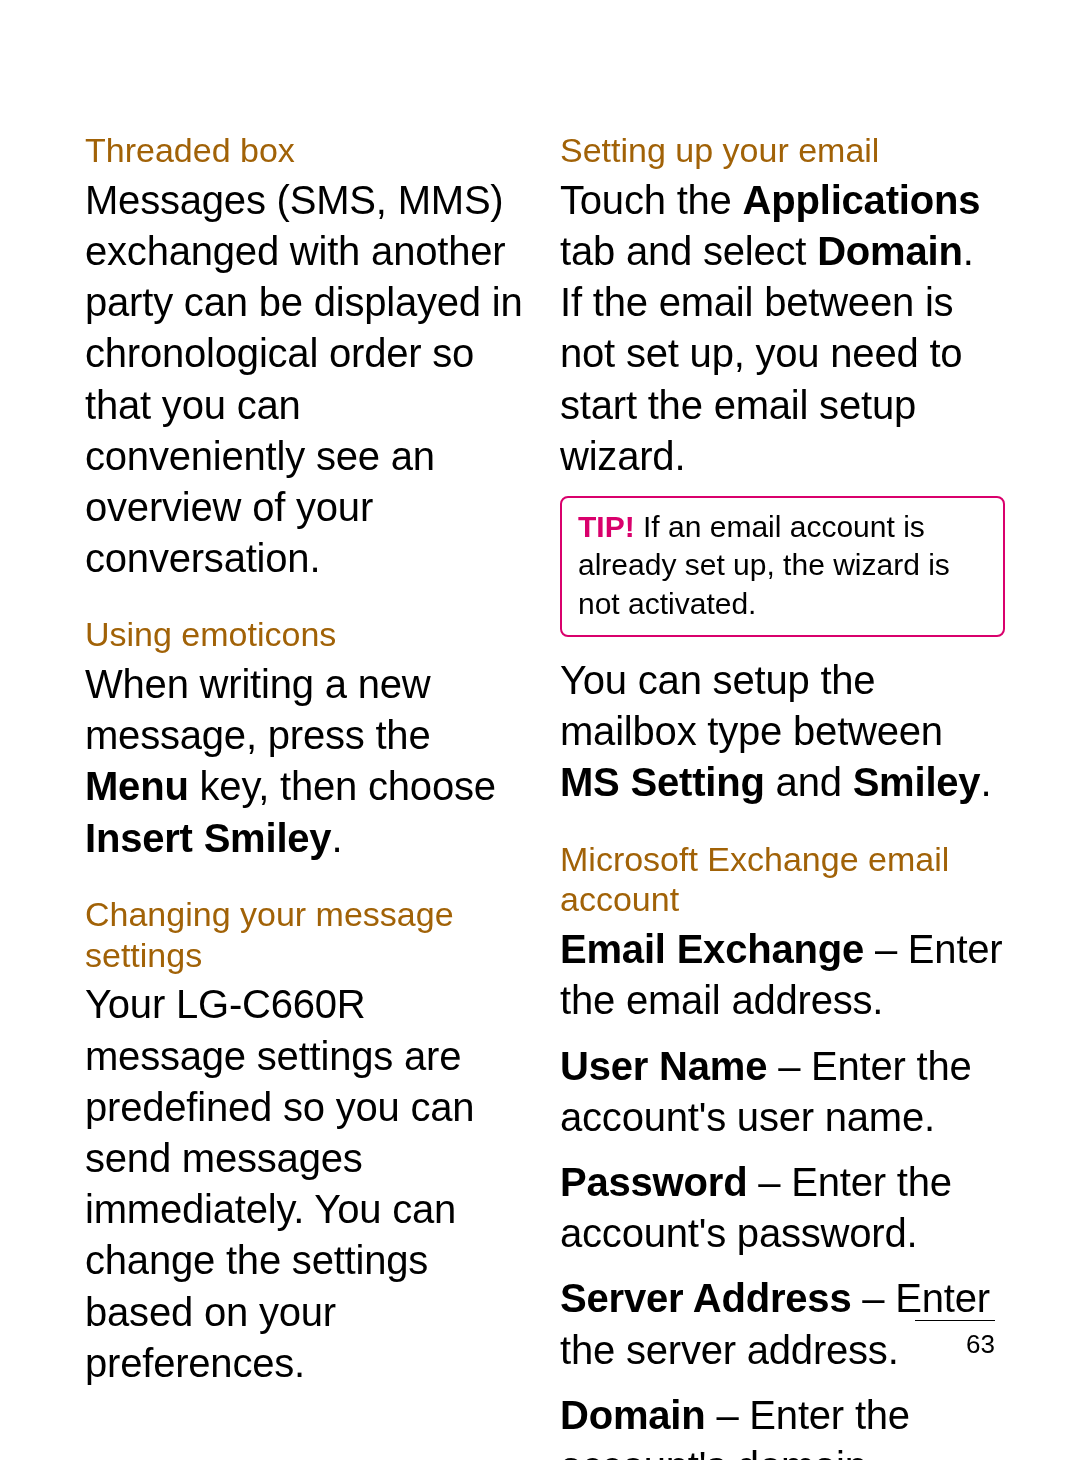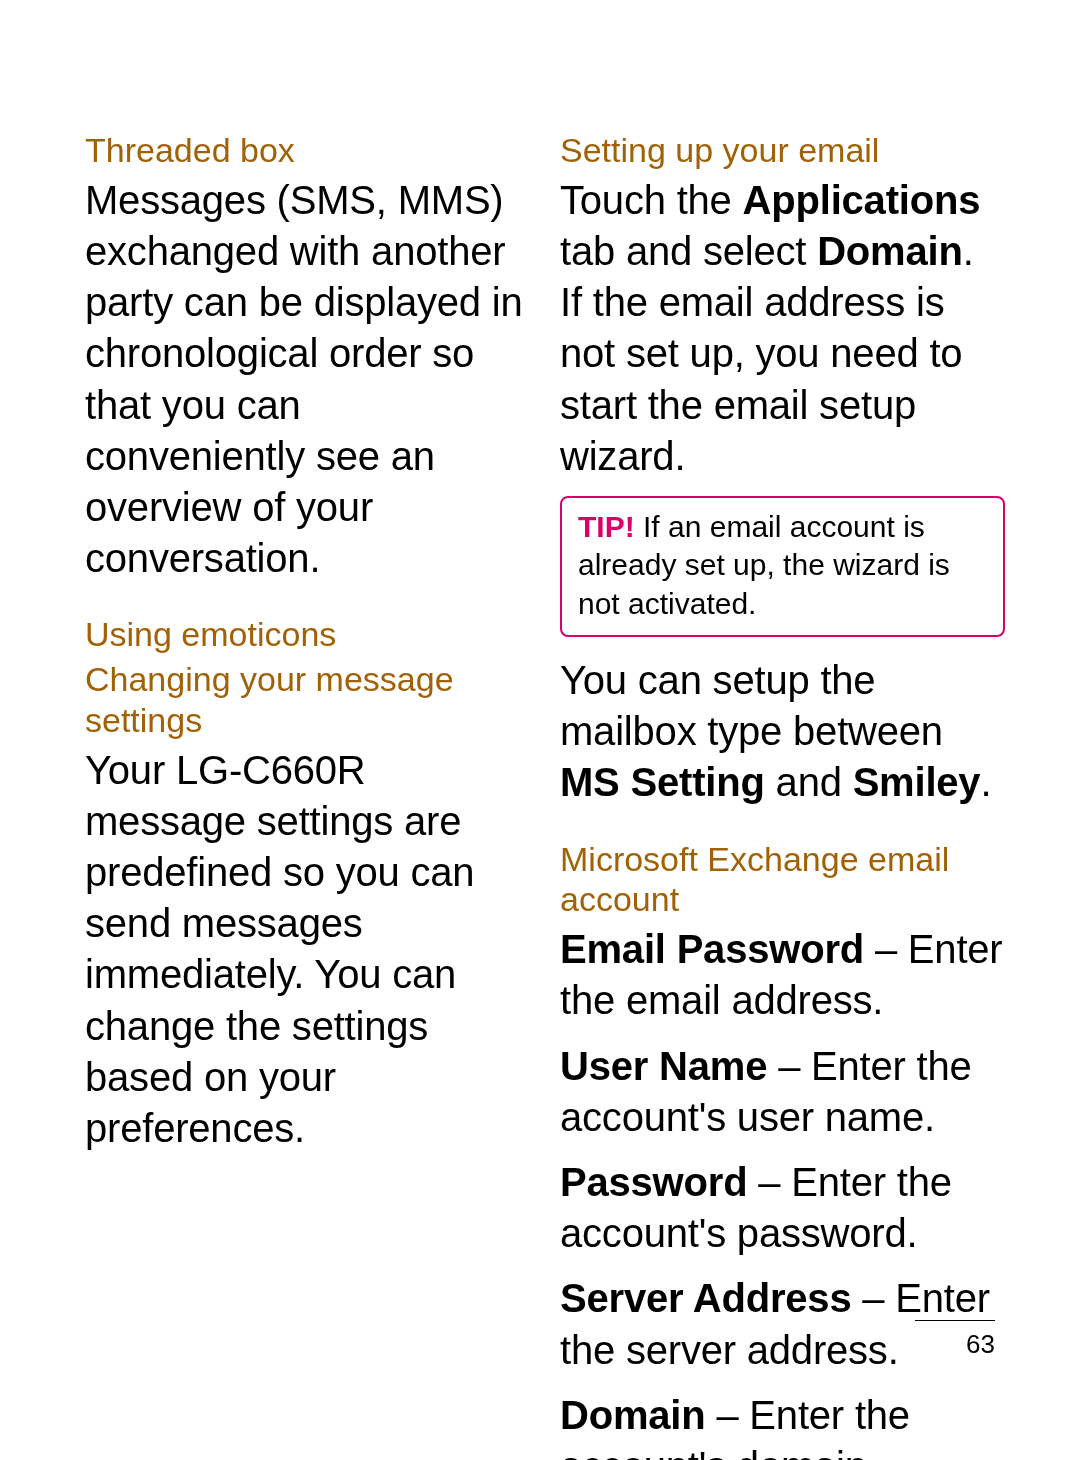--- a/index.html
+++ b/index.html
@@ -64,43 +64,46 @@
 </style>
 </head>
 <body>
 
 <div class="page">
   <div class="col">
     <h2 class="sec">Threaded box</h2>
     <p class="body">Messages (SMS, MMS) exchanged with another party can be displayed in chronological order so that you can conveniently see an overview of your conversation.</p>
 
     <h2 class="sec">Using emoticons</h2>
+    <p class="body">
+      <span>When writing a new message, press the </span><span class="b">Menu</span><span> key, then choose </span><span class="b">Insert Smiley</span><span>.</span>
+    </p>
 
     <h2 class="sec">Changing your message settings</h2>
     <p class="body">Your LG-C660R message settings are predefined so you can send messages immediately. You can change the settings based on your preferences.</p>
   </div>
 
   <div class="col">
     <h2 class="sec">Setting up your email</h2>
     <p class="body tight">
-      <span>Touch the </span><span class="b">Applications</span><span> tab and select </span><span class="b">Domain</span><span>. If the email address is not set up, you need to start the email setup wizard.</span>
+      <span>Touch the </span><span class="b">Applications</span><span> tab and select </span><span class="b">Domain</span><span>. If the email between is not set up, you need to start the email setup wizard.</span>
     </p>
 
     <div class="tipbox">
       <span class="tip">TIP!</span><span> If an email account is already set up, the wizard is not activated.</span>
     </div>
 
     <p class="body">
       <span>You can setup the mailbox type between </span><span class="b">MS Setting</span><span> and </span><span class="b">Smiley</span><span>.</span>
     </p>
 
     <h2 class="sec">Microsoft Exchange email account</h2>
 
     <p class="body tight">
-      <span class="b">Email Password</span><span> – Enter the email address.</span>
+      <span class="b">Email Exchange</span><span> – Enter the email address.</span>
     </p>
     <p class="body tight">
       <span class="b">User Name</span><span> – Enter the account's user name.</span>
     </p>
     <p class="body tight">
       <span class="b">Password</span><span> – Enter the account's password.</span>
     </p>
     <p class="body tight">
       <span class="b">Server Address</span><span> – Enter the server address.</span>
     </p>

